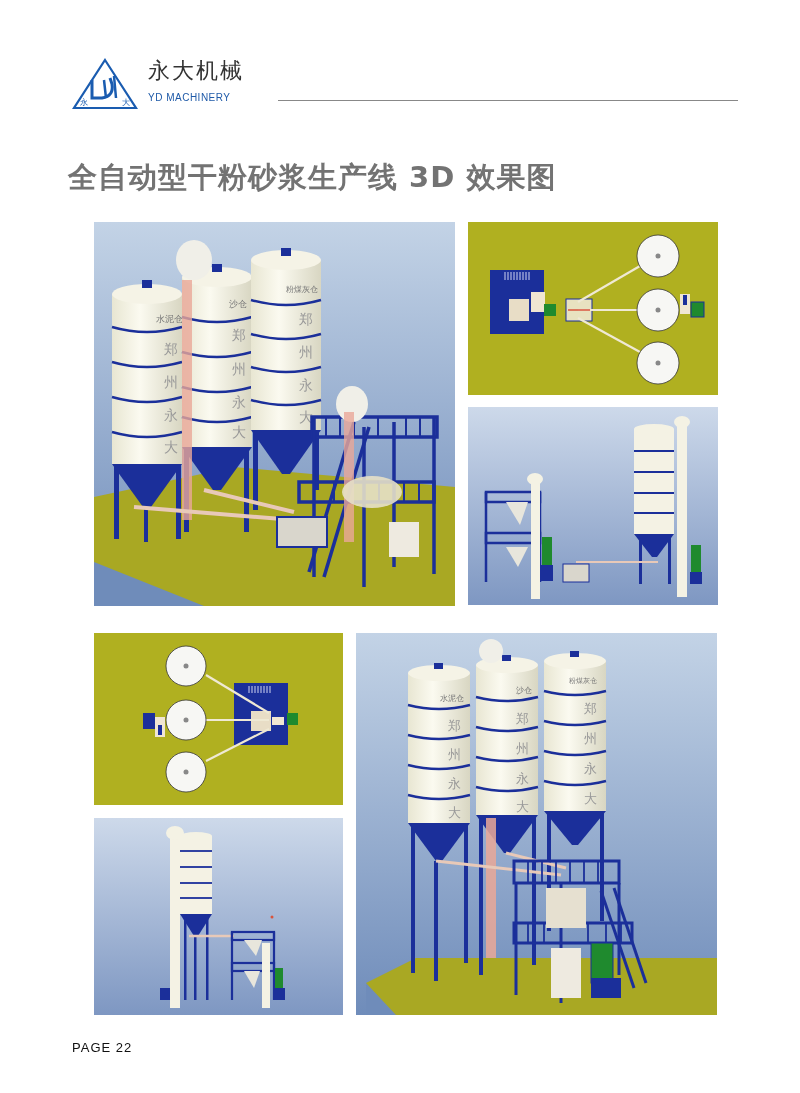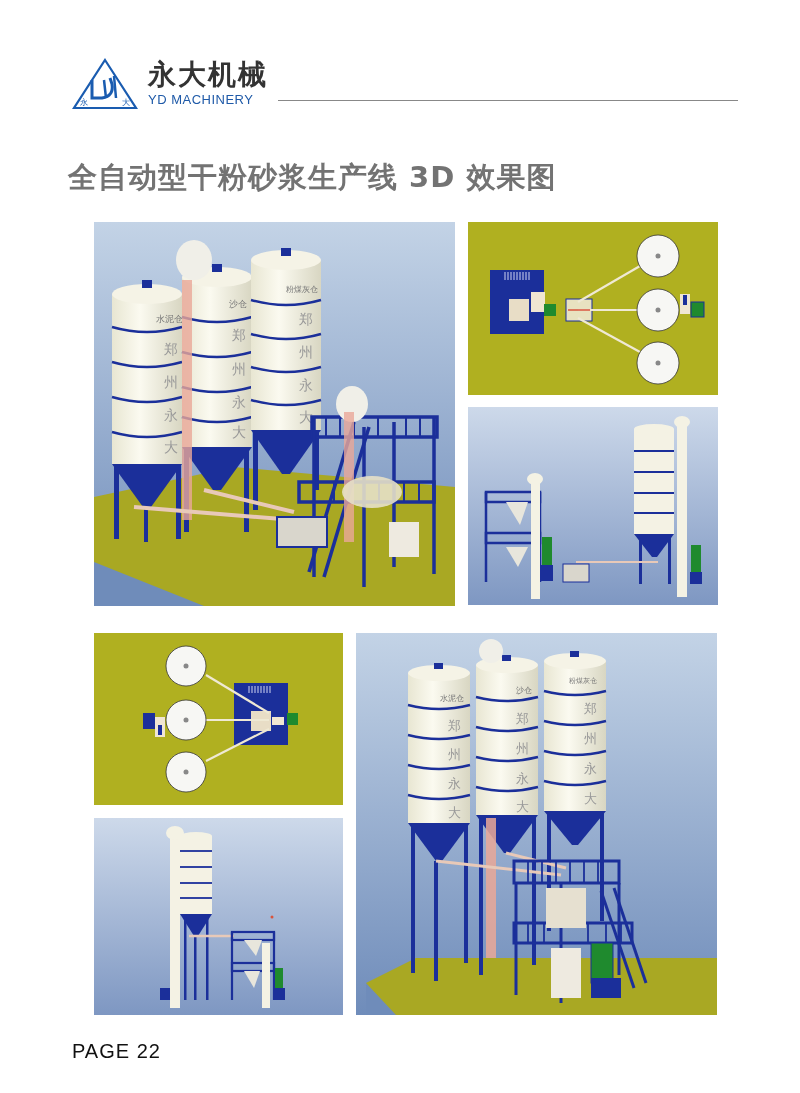--- a/index.html
+++ b/index.html
@@ -1,38 +1,38 @@
 <!DOCTYPE html>
 <html><head>
 <meta charset="utf-8">
 <style>
   * { box-sizing: border-box; margin: 0; padding: 0; }
   html, body { width: 800px; height: 1093px; background: #ffffff; overflow: hidden; }
   body { position: relative; font-family: "DejaVu Sans", sans-serif; }
 
   
   .logo { position: absolute; left: 72px; top: 58px; width: 66px; height: 52px; }
-  .brand-cn { position: absolute; left: 148px; top: 56px; font-size: 28px; font-weight: bold; color: #333; letter-spacing: 2px; font-family: "DejaVu Sans", sans-serif; }
-  .brand-en { position: absolute; left: 148px; top: 92px; font-size: 13px; color: #1f5aa8; letter-spacing: 0.5px; font-family: "Liberation Sans", sans-serif; }
+  .brand-cn { position: absolute; left: 148px; top: 56px; font-size: 22px; font-weight: normal; color: #333; letter-spacing: 2px; font-family: "DejaVu Sans", sans-serif; }
+  .brand-en { position: absolute; left: 148px; top: 92px; font-size: 10px; color: #1f5aa8; letter-spacing: 0.5px; font-family: "Liberation Sans", sans-serif; }
   .header-rule { position: absolute; left: 278px; top: 100px; width: 460px; height: 1px; background: #888; }
 
   
   .page-title { position: absolute; left: 68px; top: 158px; font-size: 29px; font-weight: bold; color: #737373; letter-spacing: 1px; font-family: "DejaVu Sans", sans-serif; }
 
   
   .panel { position: absolute; overflow: hidden; }
   .panel svg { width: 100%; height: 100%; display: block; }
   .p-main { left: 94px; top: 222px; width: 361px; height: 384px; }
   .p-top1 { left: 468px; top: 222px; width: 250px; height: 173px; }
   .p-side1 { left: 468px; top: 407px; width: 250px; height: 198px; }
   .p-top2 { left: 94px; top: 633px; width: 249px; height: 172px; }
   .p-side2 { left: 94px; top: 818px; width: 249px; height: 197px; }
   .p-main2 { left: 356px; top: 633px; width: 361px; height: 382px; }
 
-  .page-num { position: absolute; left: 72px; top: 1040px; font-size: 20px; color: #111; letter-spacing: 1px; font-family: "Liberation Sans", sans-serif; }
+  .page-num { position: absolute; left: 72px; top: 1040px; font-size: 13px; color: #111; letter-spacing: 1px; font-family: "Liberation Sans", sans-serif; }
 </style>
 </head>
 <body>
 
 <div class="logo">
   <svg viewBox="0 0 66 52" width="66" height="52">
     <polygon points="33,2 64,50 2,50" fill="none" stroke="#1a5cb0" stroke-width="2.2"></polygon>
     <path d="M20,22 L20,40 L30,40 Q42,38 40,26 L38,20" fill="none" stroke="#1a5cb0" stroke-width="3"></path>
     <path d="M32,22 L34,40 M42,18 L44,40" fill="none" stroke="#1a5cb0" stroke-width="2.5"></path>
     <text x="8" y="47" font-size="8" fill="#1a5cb0">永</text>

